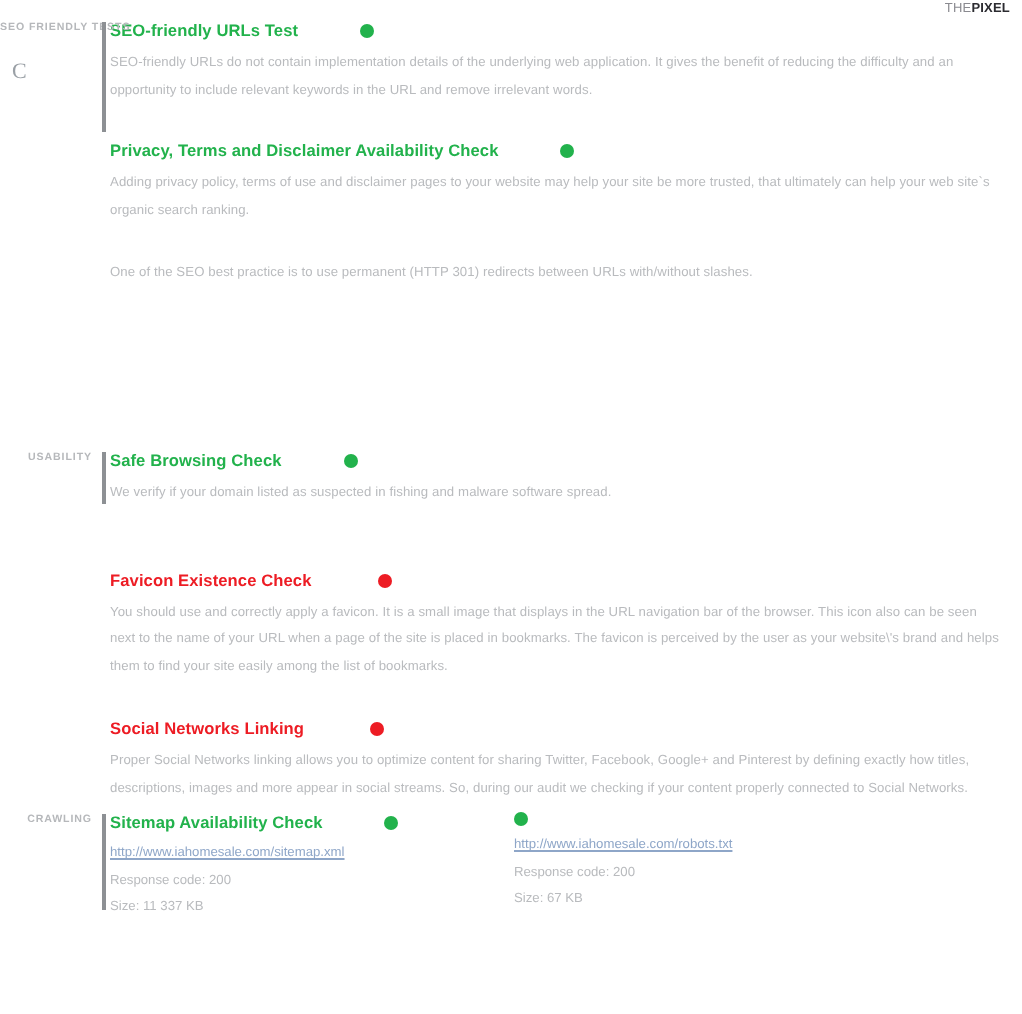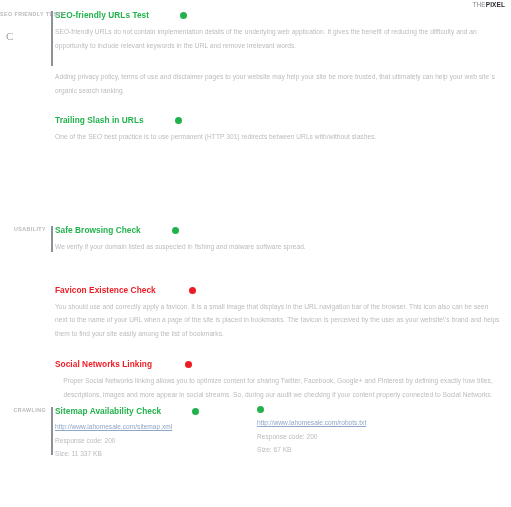--- a/index.html
+++ b/index.html
@@ -177,28 +177,28 @@
 
       <div class="check">
         <div class="check-title pass">
           <span>SEO-friendly URLs Test</span>
           <span class="dot pass"></span>
         </div>
         <p class="check-desc">SEO-friendly URLs do not contain implementation details of the underlying web application. It gives the benefit of reducing the difficulty and an opportunity to include relevant keywords in the URL and remove irrelevant words.</p>
       </div>
 
       <div class="check" style="margin-top:18px;">
+        <div class="check-title pass">
+          <span>Privacy, Terms and Disclaimer Availability Check</span>
+          <span class="dot pass"></span>
+        </div>
         <p class="check-desc">Adding privacy policy, terms of use and disclaimer pages to your website may help your site be more trusted, that ultimately can help your web site`s organic search ranking.</p>
       </div>
 
       <div class="check" style="margin-top:18px;">
-        <div class="check-title pass">
-          <span>Trailing Slash in URLs</span>
-          <span class="dot pass"></span>
-        </div>
         <p class="check-desc">One of the SEO best practice is to use permanent (HTTP 301) redirects between URLs with/without slashes.</p>
       </div>
 
     </div>
   </div>
 
   <div class="section" id="sec-usability">
     <div class="rail">
       <div class="rail-bar" style="height:26px;"></div>
       <div class="rail-label">USABILITY</div>
@@ -214,21 +214,21 @@
       </div>
 
       <div class="check" style="margin-top:31px;">
         <div class="check-title fail">
           <span>Favicon Existence Check</span>
           <span class="dot fail"></span>
         </div>
         <p class="check-desc">You should use and correctly apply a favicon. It is a small image that displays in the URL navigation bar of the browser. This icon also can be seen next to the name of your URL when a page of the site is placed in bookmarks. The favicon is perceived by the user as your website\'s brand and helps them to find your site easily among the list of bookmarks.</p>
       </div>
 
-      <div class="check" style="margin-top:19px;text-align:center;">
+      <div class="check" style="margin-top:19px;">
         <div class="check-title fail">
           <span>Social Networks Linking</span>
           <span class="dot fail"></span>
         </div>
         <p class="check-desc">Proper Social Networks linking allows you to optimize content for sharing Twitter, Facebook, Google+ and Pinterest by defining exactly how titles, descriptions, images and more appear in social streams. So, during our audit we checking if your content properly connected to Social Networks.</p>
       </div>
 
     </div>
   </div>
 

